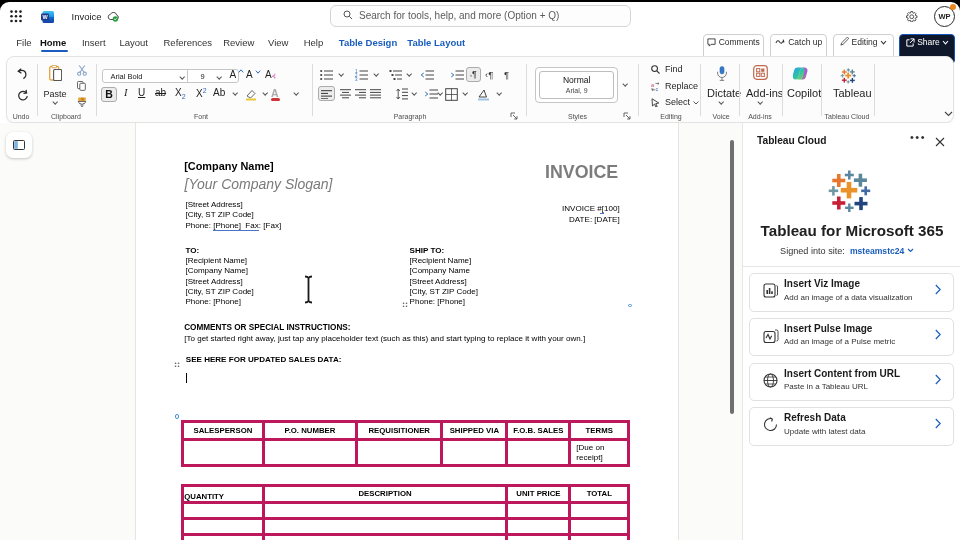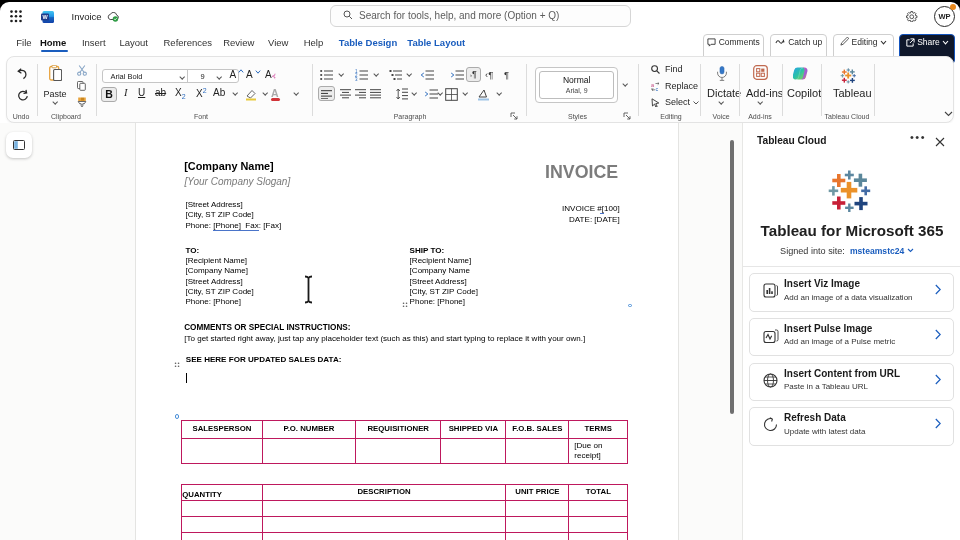--- a/index.html
+++ b/index.html
@@ -33,21 +33,21 @@
       border-left:1px solid #e7e7e5; }
   #scrollthumb { position:absolute; left:729.5px; top:138px; width:4.5px; height:274px;
       background:#6f6f6f; border-radius:2px; }
   .doc { position:absolute; color:#000; white-space:nowrap; }
   .card { position:absolute; left:6px; width:205px; height:38.5px; background:#fff;
      border:1px solid #e1e1e1; border-radius:5px; }
   .cardtitle { position:absolute; left:34px; top:4px; font-size:10px; font-weight:bold; color:#1a1a1a; white-space:nowrap; }
   .cardsub { position:absolute; left:34px; top:18.5px; font-size:8px; color:#333; white-space:nowrap; }
   .cardchev { position:absolute; right:12px; top:10px; }
   table { border-collapse:collapse; }
-  td { border:1px solid #be185d; font-size:7.8px; vertical-align:top; }
+  td { border:3px solid #be185d; font-size:7.8px; vertical-align:top; }
 </style>
 </head>
 <body>
 <div id="win">
 
   <svg class="abs" style="left:10px;top:8px" width="12" height="13" viewBox="0 0 12 13">
     <g fill="#1f1f1f">
         <circle cx="1.5" cy="1.6" r="1.3"></circle>
         <circle cx="6" cy="1.6" r="1.3"></circle>
         <circle cx="10.5" cy="1.6" r="1.3"></circle>
@@ -417,21 +417,21 @@
     <div class="rlabel" style="left:812px;width:56px;">Tableau Cloud</div>
     <div class="rsep" style="left:867px;"></div>
     <svg class="abs" style="left:937px;top:53.5px" width="9" height="6" viewBox="0 0 9 6">
         <path d="M1 1 L4.5 4.5 L8 1" fill="none" stroke="#444" stroke-width="1.1"></path>
       </svg>
   </div>
 
   <div id="mainarea">
     <div id="page">
       <div class="doc" style="left:48.2px;top:37.2px;font-size:10.9px;font-weight:bold;">[Company Name]</div>
-      <div class="doc" style="left:48.6px;top:52.8px;font-size:10px;font-style:italic;color:#7a7a7a;">[Your Company Slogan]</div>
+      <div class="doc" style="left:48.6px;top:52.8px;font-size:14px;font-style:italic;color:#7a7a7a;">[Your Company Slogan]</div>
       <div class="doc" style="left:49.4px;top:77px;font-size:8.05px;line-height:10.3px;">[Street Address]<br>[City, ST ZIP Code]<br>Phone: <span style="border-bottom:1.5px solid #4a74c9;">[Phone]&nbsp; Fax</span>: [Fax]</div>
       <div class="doc" style="left:49.4px;top:122.8px;font-size:8.05px;line-height:10.25px;"><b>TO:</b><br>[Recipient Name]<br>[Company Name]<br>[Street Address]<br>[City, ST ZIP Code]<br>Phone: [Phone]</div>
       <div class="doc" style="left:273.6px;top:122.8px;font-size:8.05px;line-height:10.25px;"><b>SHIP TO:</b><br>[Recipient Name]<br>[Company Name<br>[Street Address]<br>[City, ST ZIP Code]<br>Phone: [Phone]</div>
       <div class="doc" style="left:266.5px;top:178.5px;font-size:6px;color:#666;line-height:3.4px;letter-spacing:1px;">••<br>••</div>
       <div class="doc" style="right:59.8px;top:38.8px;font-size:17.8px;font-weight:bold;color:#7c7c7c;">INVOICE</div>
       <div class="doc" style="right:58.3px;top:80.9px;font-size:8.05px;line-height:10.9px;text-align:right;">INVOICE #[100]<br>DATE: [DATE]</div>
       <div class="doc" style="left:464.4px;top:89.8px;width:4px;height:1.5px;background:#4a74c9;"></div>
       <div class="doc" style="left:48.2px;top:200.2px;font-size:8.2px;font-weight:bold;">COMMENTS OR SPECIAL INSTRUCTIONS:</div>
       <div class="doc" style="left:48.2px;top:211.1px;font-size:8.05px;">[To get started right away, just tap any placeholder text (such as this) and start typing to replace it with your own.]</div>
       <div class="doc" style="left:49.8px;top:232.4px;font-size:8.05px;font-weight:bold;">SEE HERE FOR UPDATED SALES DATA:</div>

